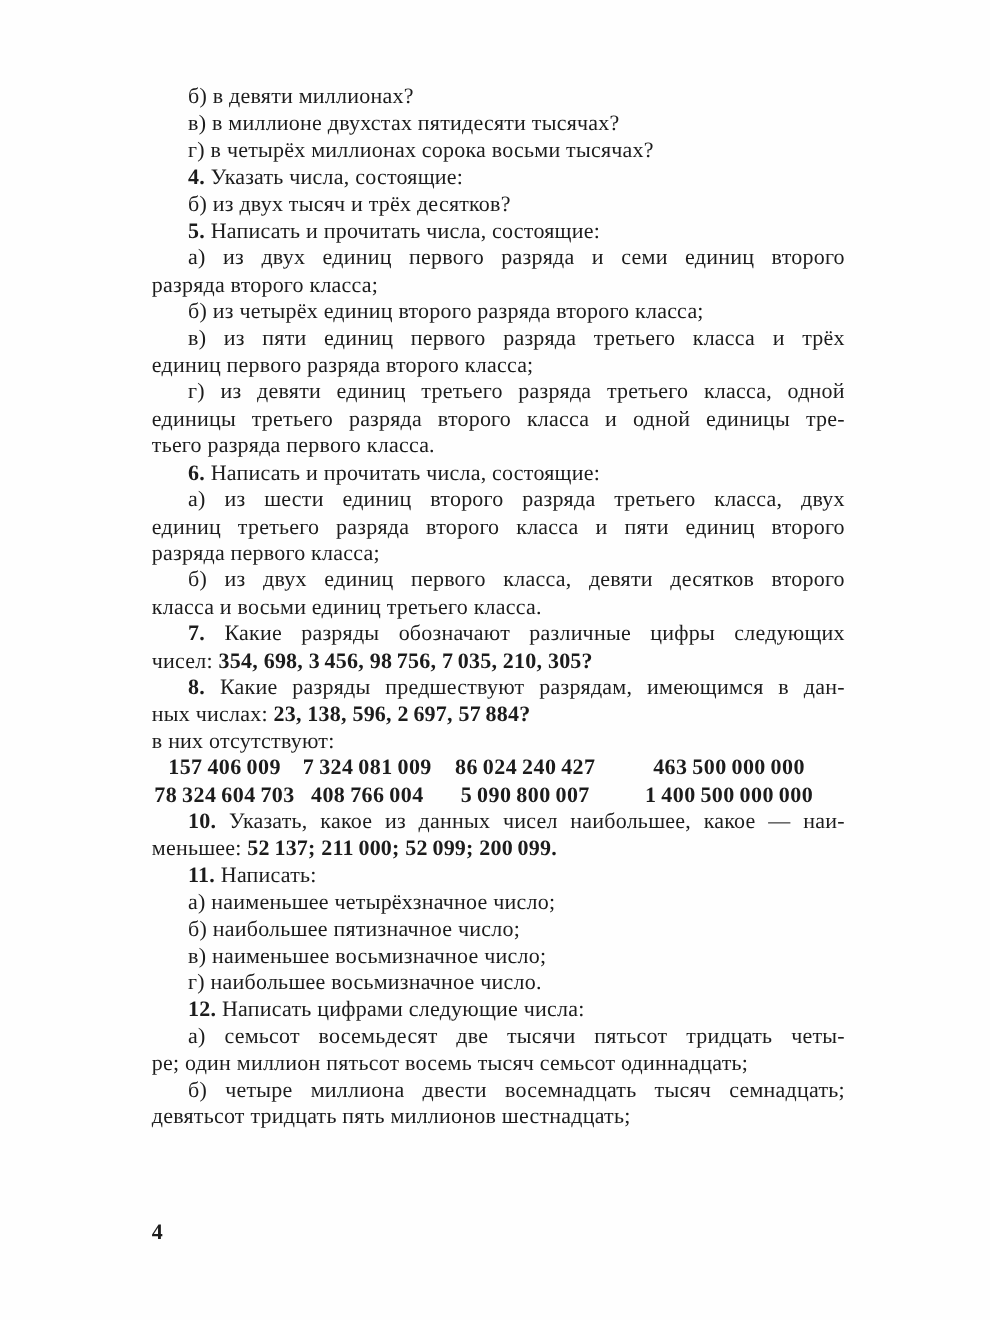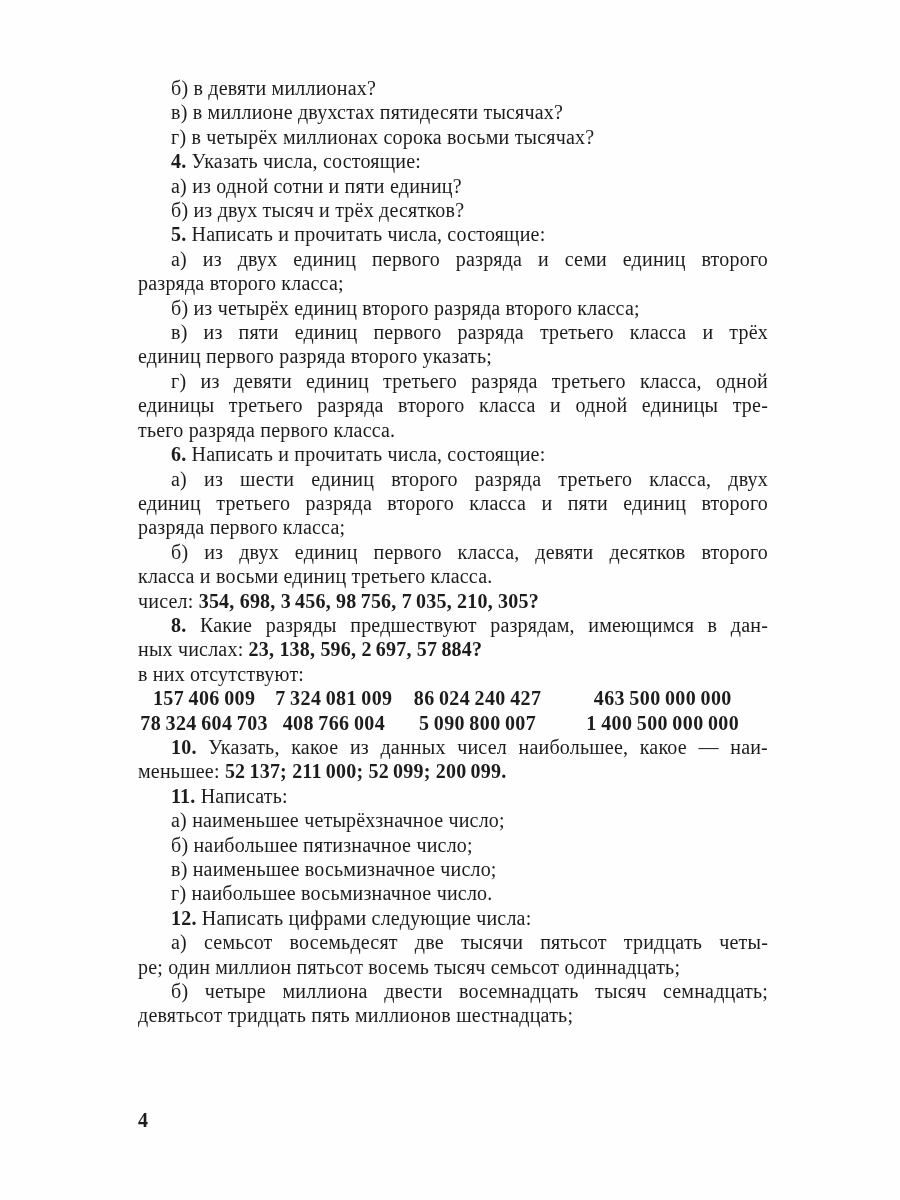--- a/index.html
+++ b/index.html
@@ -69,37 +69,37 @@
 </style>
 </head>
 <body>
 
 <div class="page">
   <main class="content">
       <div class="line indent"><span>б) в девяти миллионах?</span></div>
       <div class="line indent"><span>в) в миллионе двухстах пятидесяти тысячах?</span></div>
       <div class="line indent"><span>г) в четырёх миллионах сорока восьми тысячах?</span></div>
       <div class="line indent"><b>4.</b><span> Указать числа, состоящие:</span></div>
-      <div class="line indent"><span>а) из одной сотни и пяти единиц?</span></div>
       <div class="line indent"><span>б) из двух тысяч и трёх десятков?</span></div>
       <div class="line indent"><b>5.</b><span> Написать и прочитать числа, состоящие:</span></div>
       <div class="line indent justify"><span>а) из двух единиц первого разряда и семи единиц второго</span></div>
       <div class="line"><span>разряда второго класса;</span></div>
       <div class="line indent"><span>б) из четырёх единиц второго разряда второго класса;</span></div>
       <div class="line indent justify"><span>в) из пяти единиц первого разряда третьего класса и трёх</span></div>
-      <div class="line"><span>единиц первого разряда второго указать;</span></div>
+      <div class="line"><span>единиц первого разряда второго класса;</span></div>
       <div class="line indent justify"><span>г) из девяти единиц третьего разряда третьего класса, одной</span></div>
       <div class="line justify"><span>единицы третьего разряда второго класса и одной единицы тре-</span></div>
       <div class="line"><span>тьего разряда первого класса.</span></div>
       <div class="line indent"><b>6.</b><span> Написать и прочитать числа, состоящие:</span></div>
       <div class="line indent justify"><span>а) из шести единиц второго разряда третьего класса, двух</span></div>
       <div class="line justify"><span>единиц третьего разряда второго класса и пяти единиц второго</span></div>
       <div class="line"><span>разряда первого класса;</span></div>
       <div class="line indent justify"><span>б) из двух единиц первого класса, девяти десятков второго</span></div>
       <div class="line"><span>класса и восьми единиц третьего класса.</span></div>
+      <div class="line indent justify"><b>7.</b><span> Какие разряды обозначают различные цифры следующих</span></div>
       <div class="line"><span>чисел: </span><b>354, 698, 3 456, 98 756, 7 035, 210, 305?</b></div>
       <div class="line indent justify"><b>8.</b><span> Какие разряды предшествуют разрядам, имеющимся в дан-</span></div>
       <div class="line"><span>ных числах: </span><b>23, 138, 596, 2 697, 57 884?</b></div>
       <div class="line"><span>в них отсутствуют:</span></div>
       <div class="numrow">
         <span class="numcell">157 406 009</span>
         <span class="numcell">7 324 081 009</span>
         <span class="numcell">86 024 240 427</span>
         <span class="numcell">463 500 000 000</span>
       </div>

